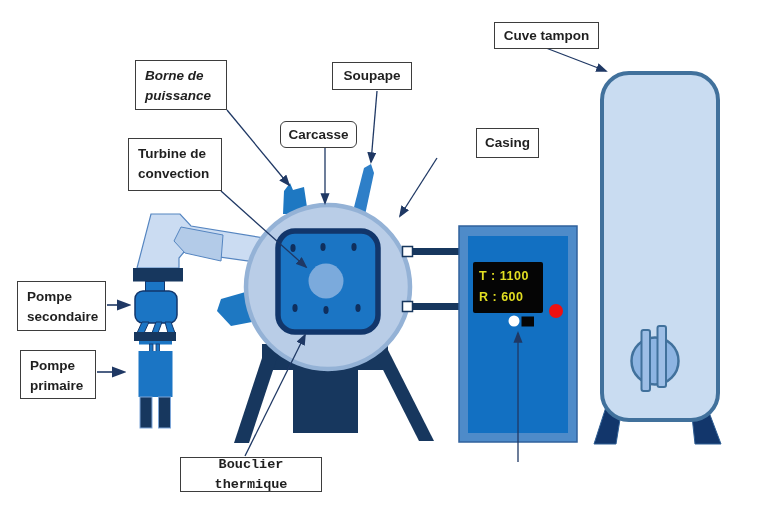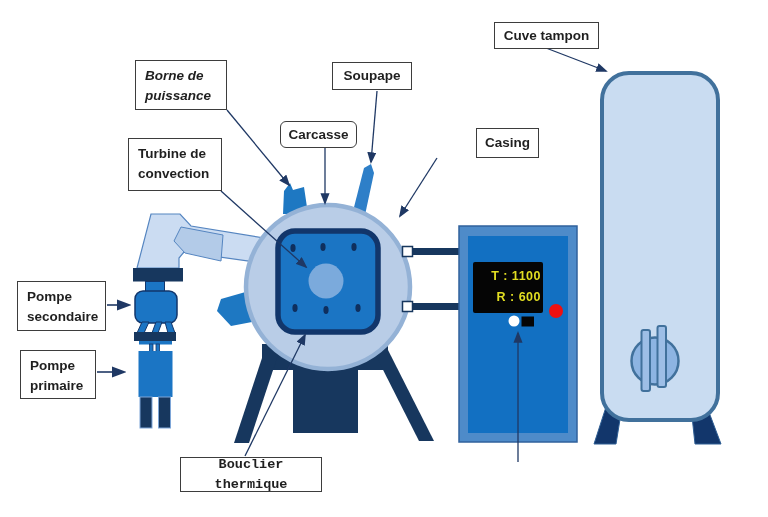--- a/index.html
+++ b/index.html
@@ -12,21 +12,20 @@
     position:absolute;background:#ffffff;border:1.4px solid #3d3d3d;
     color:#1f1f1f;font-size:13.5px;font-weight:600;line-height:1.45;
     white-space:pre-line;box-sizing:border-box;
   }
   .label-left{padding:5px 6px 4px 9px;text-align:left;}
   .label-center{display:flex;align-items:center;justify-content:center;text-align:center;}
   .display-text{
     position:absolute;left:479px;top:266px;width:62px;
     font-size:12.5px;font-weight:bold;letter-spacing:0.5px;line-height:21px;
     color:#e2de22;
-    text-align:right;
   }
 </style>
 </head>
 <body>
 
 <div id="stage">
 
   <svg width="768" height="517" viewBox="0 0 768 517">
     <defs>
       <marker id="ah" markerWidth="9" markerHeight="7" refX="7.5" refY="3.5" orient="auto">

